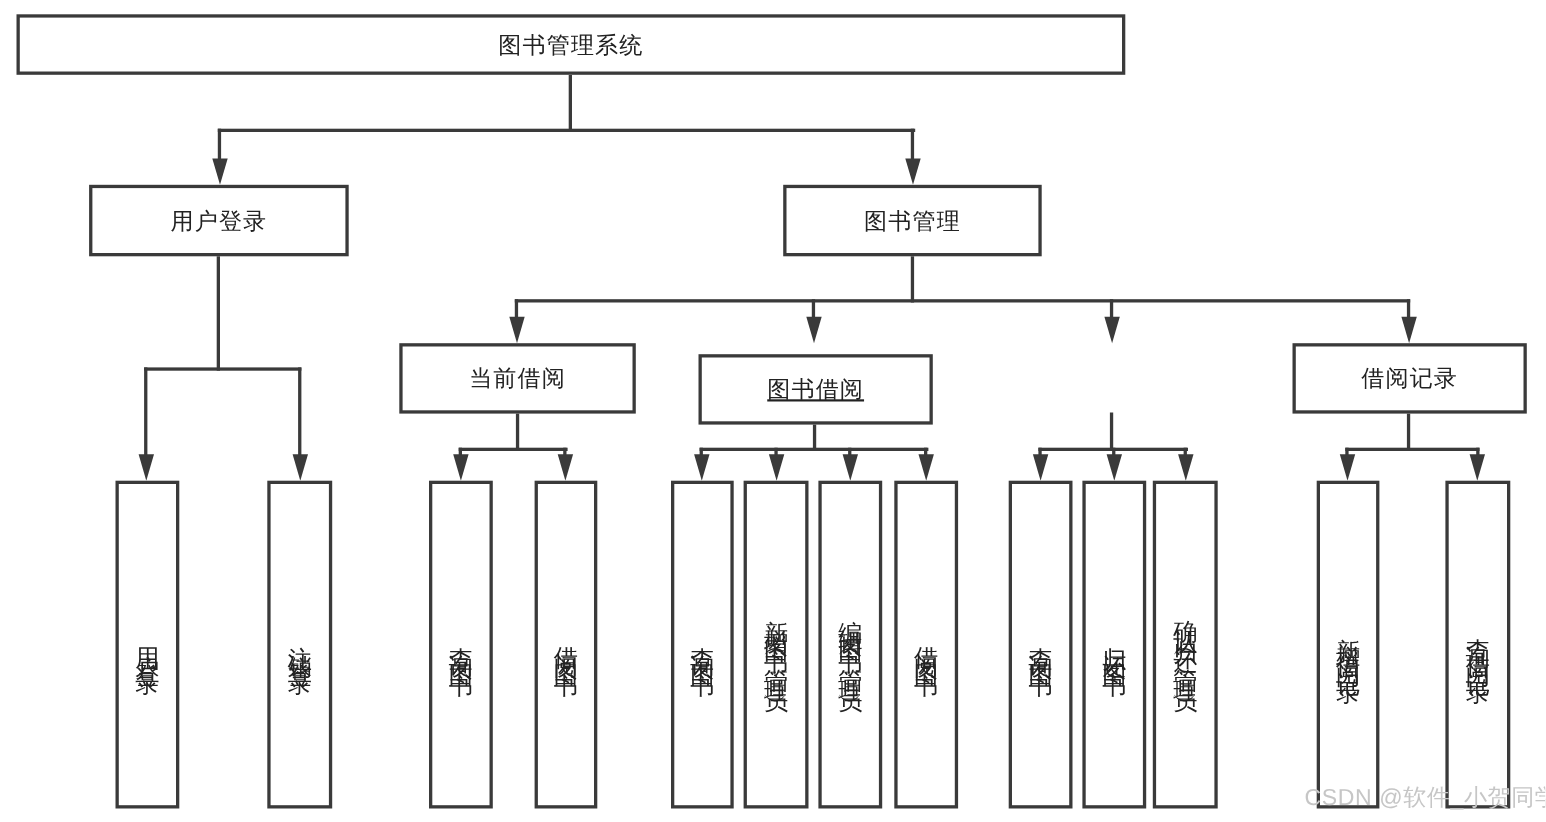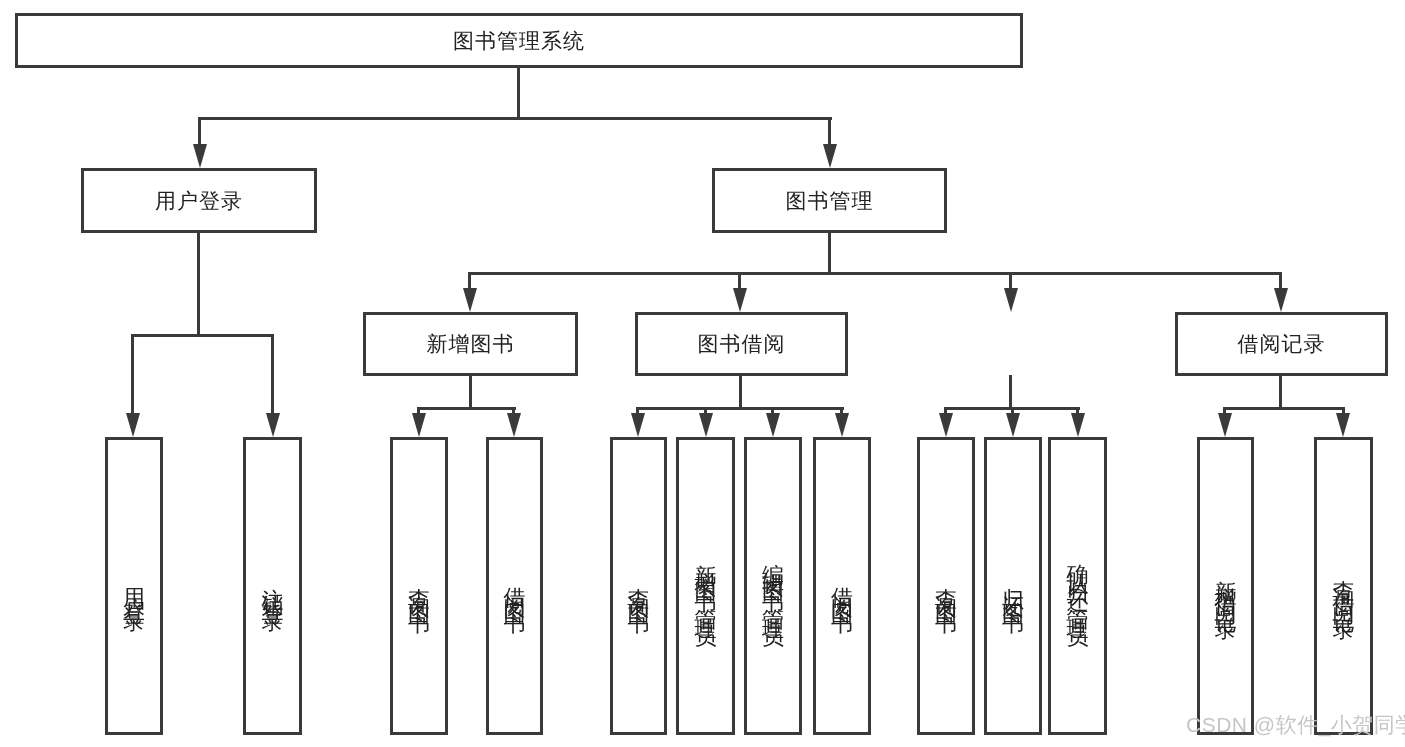--- a/index.html
+++ b/index.html
@@ -58,22 +58,22 @@
   <div class="h" style="left:468px;top:272px;width:814px;"></div>
   <div class="v" style="left:468px;top:272px;height:19px;"></div>
   <div class="v" style="left:738px;top:272px;height:19px;"></div>
   <div class="v" style="left:1009px;top:272px;height:19px;"></div>
   <div class="v" style="left:1279px;top:272px;height:19px;"></div>
   <div class="arrow" style="left:463px;top:288px;"></div>
   <div class="arrow" style="left:733px;top:288px;"></div>
   <div class="arrow" style="left:1004px;top:288px;"></div>
   <div class="arrow" style="left:1274px;top:288px;"></div>
 
-  <div class="box" style="left:363px;top:312px;width:215px;height:64px;">新增图书</div>
-  <div class="box" style="left:635px;top:312px;width:213px;height:64px;">图书借阅</div>
+  <div class="box" style="left:363px;top:312px;width:215px;height:64px;">当前借阅</div>
+  <div class="box" style="left:635px;top:322px;width:213px;height:64px;text-decoration:underline;">图书借阅</div>
   <div class="box" style="left:1175px;top:312px;width:213px;height:64px;">借阅记录</div>
 
   <div class="v" style="left:469px;top:375px;height:35px;"></div>
   <div class="h" style="left:417px;top:407px;width:99px;"></div>
   <div class="v" style="left:417px;top:407px;height:9px;"></div>
   <div class="v" style="left:512px;top:407px;height:9px;"></div>
   <div class="arrow" style="left:412px;top:413px;"></div>
   <div class="arrow" style="left:507px;top:413px;"></div>
 
   <div class="v" style="left:739px;top:375px;height:35px;"></div>

